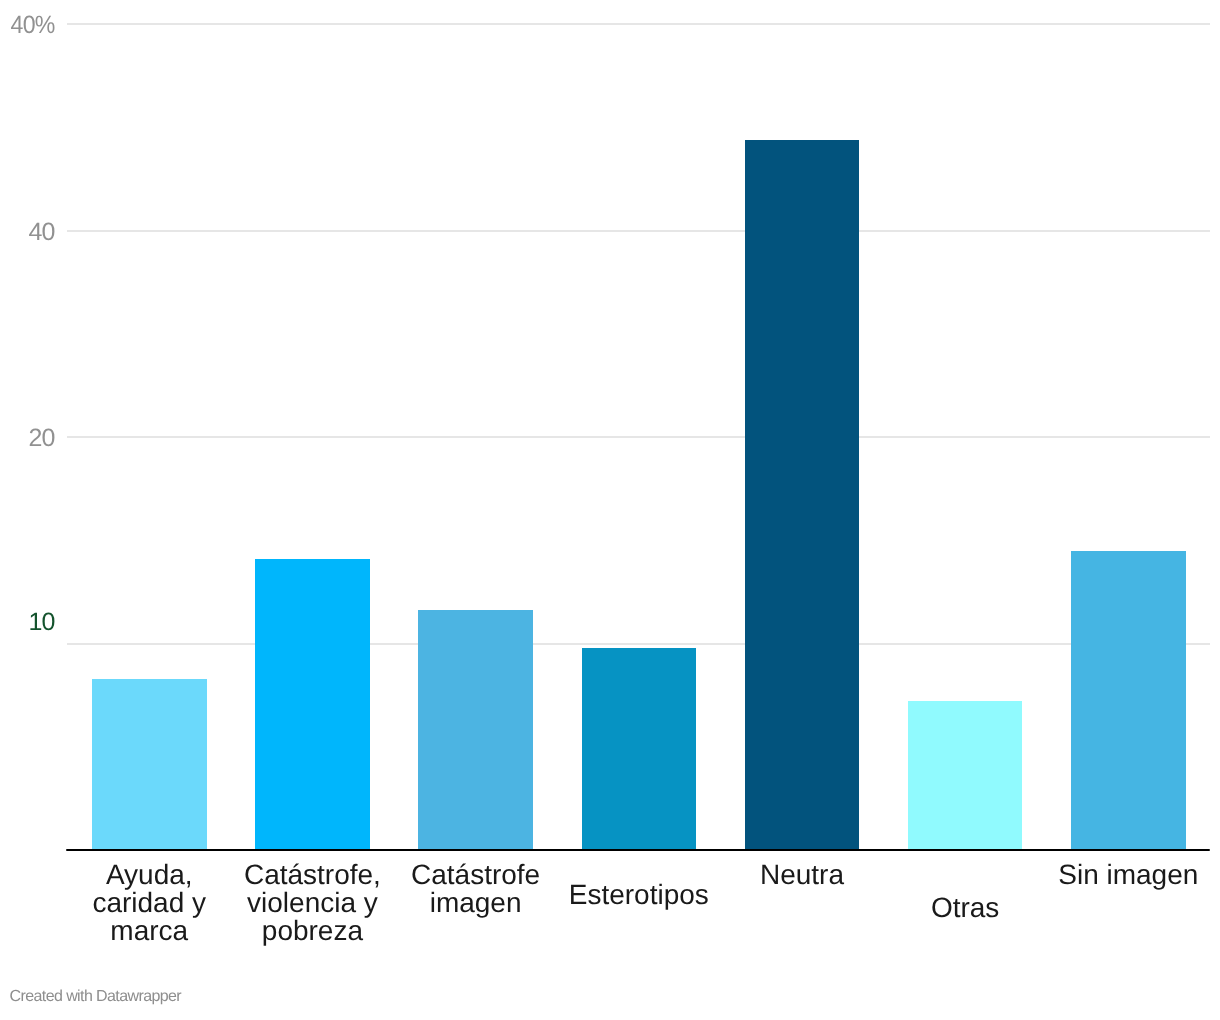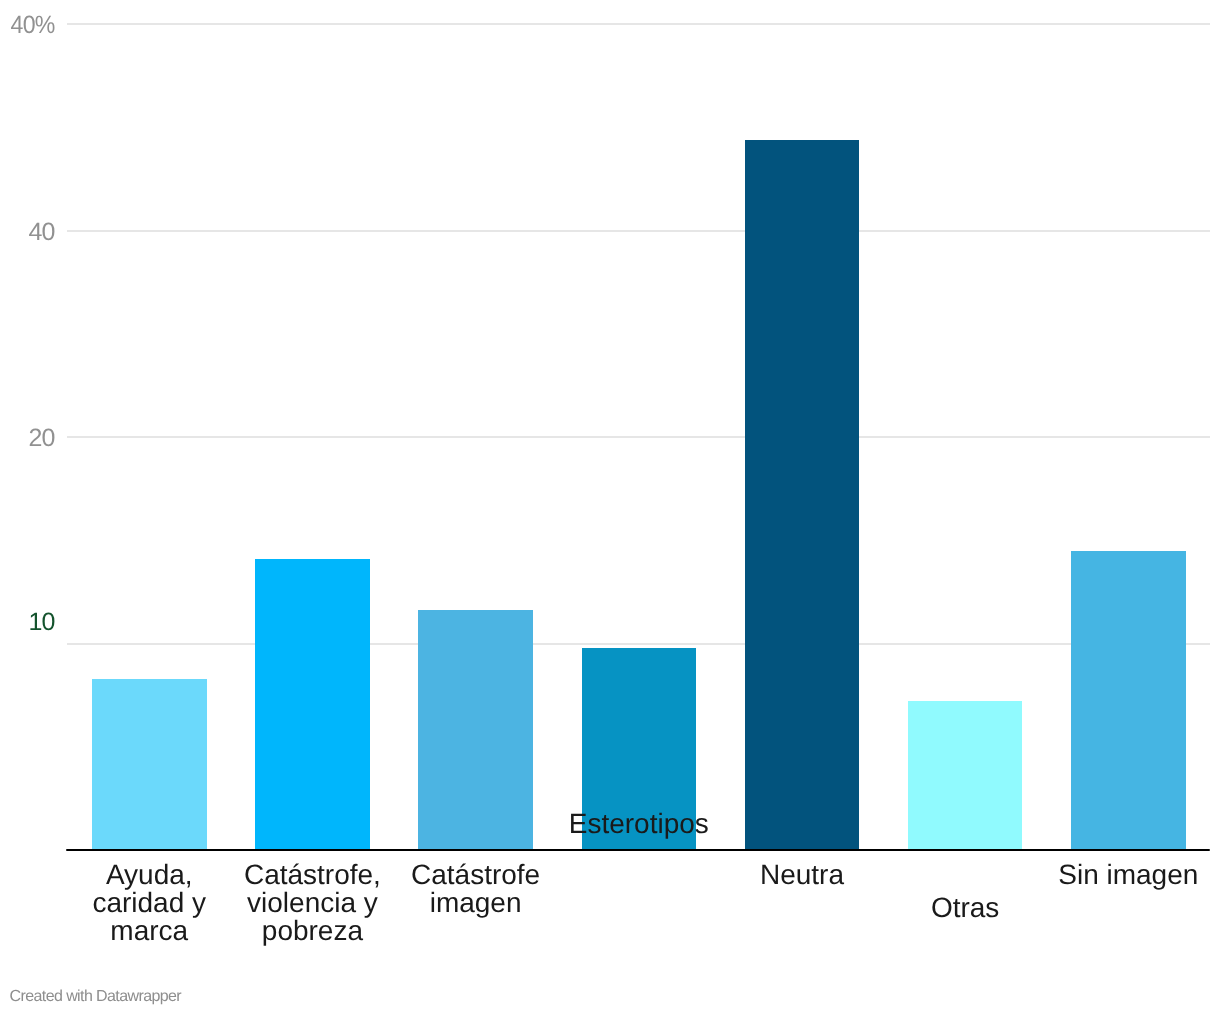--- a/index.html
+++ b/index.html
@@ -103,21 +103,21 @@
   </div>
   <div class="xlabel" style="left: 230.84px; width: 163.18px; top: 861.3px; color: rgb(26, 26, 26);">
     <div>Catástrofe,</div>
     <div>violencia y</div>
     <div>pobreza</div>
   </div>
   <div class="xlabel" style="left: 394.02px; width: 163.18px; top: 861.3px; color: rgb(26, 26, 26);">
     <div>Catástrofe</div>
     <div>imagen</div>
   </div>
-  <div class="xlabel" style="left: 557.19px; width: 163.18px; top: 810px; color: rgb(26, 26, 26);">
+  <div class="xlabel" style="left: 557.19px; width: 163.18px; top: 881px; color: rgb(26, 26, 26);">
     <div>Esterotipos</div>
   </div>
   <div class="xlabel" style="left: 720.37px; width: 163.18px; top: 861.3px; color: rgb(26, 26, 26);">
     <div>Neutra</div>
   </div>
   <div class="xlabel" style="left: 883.55px; width: 163.18px; top: 861.3px; color: rgb(26, 26, 26); margin-top: 33px;">
     <div>Otras</div>
   </div>
   <div class="xlabel" style="left: 1046.72px; width: 163.18px; top: 861.3px; color: rgb(26, 26, 26);">
     <div>Sin imagen</div>

